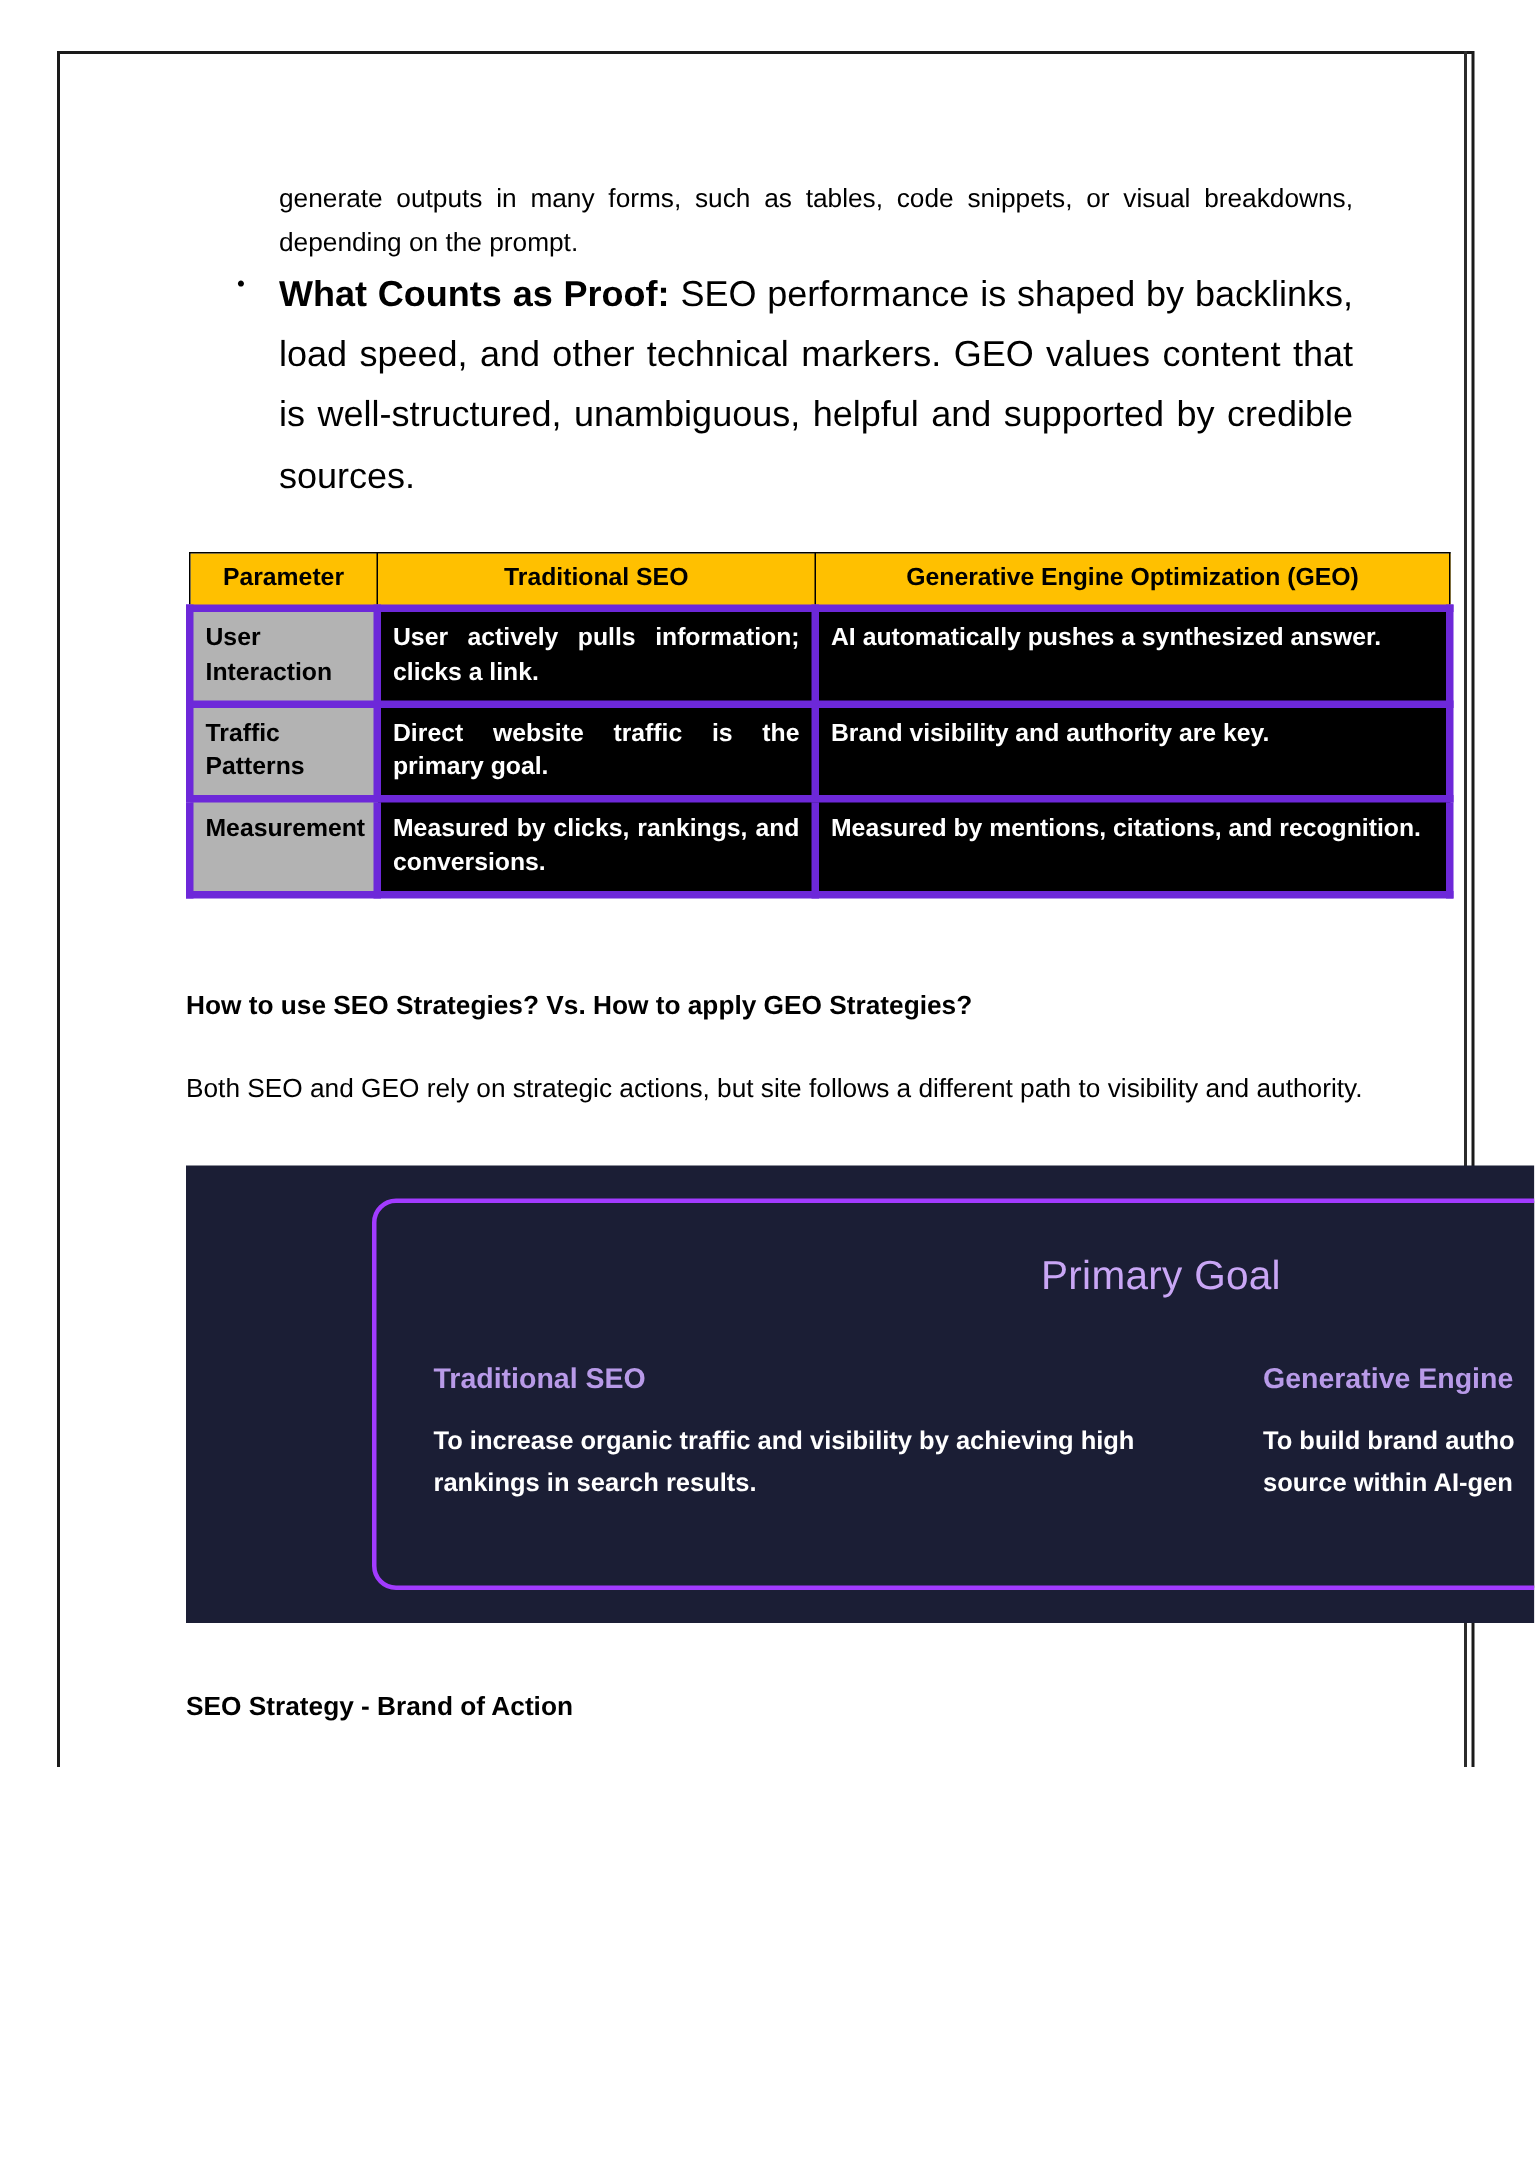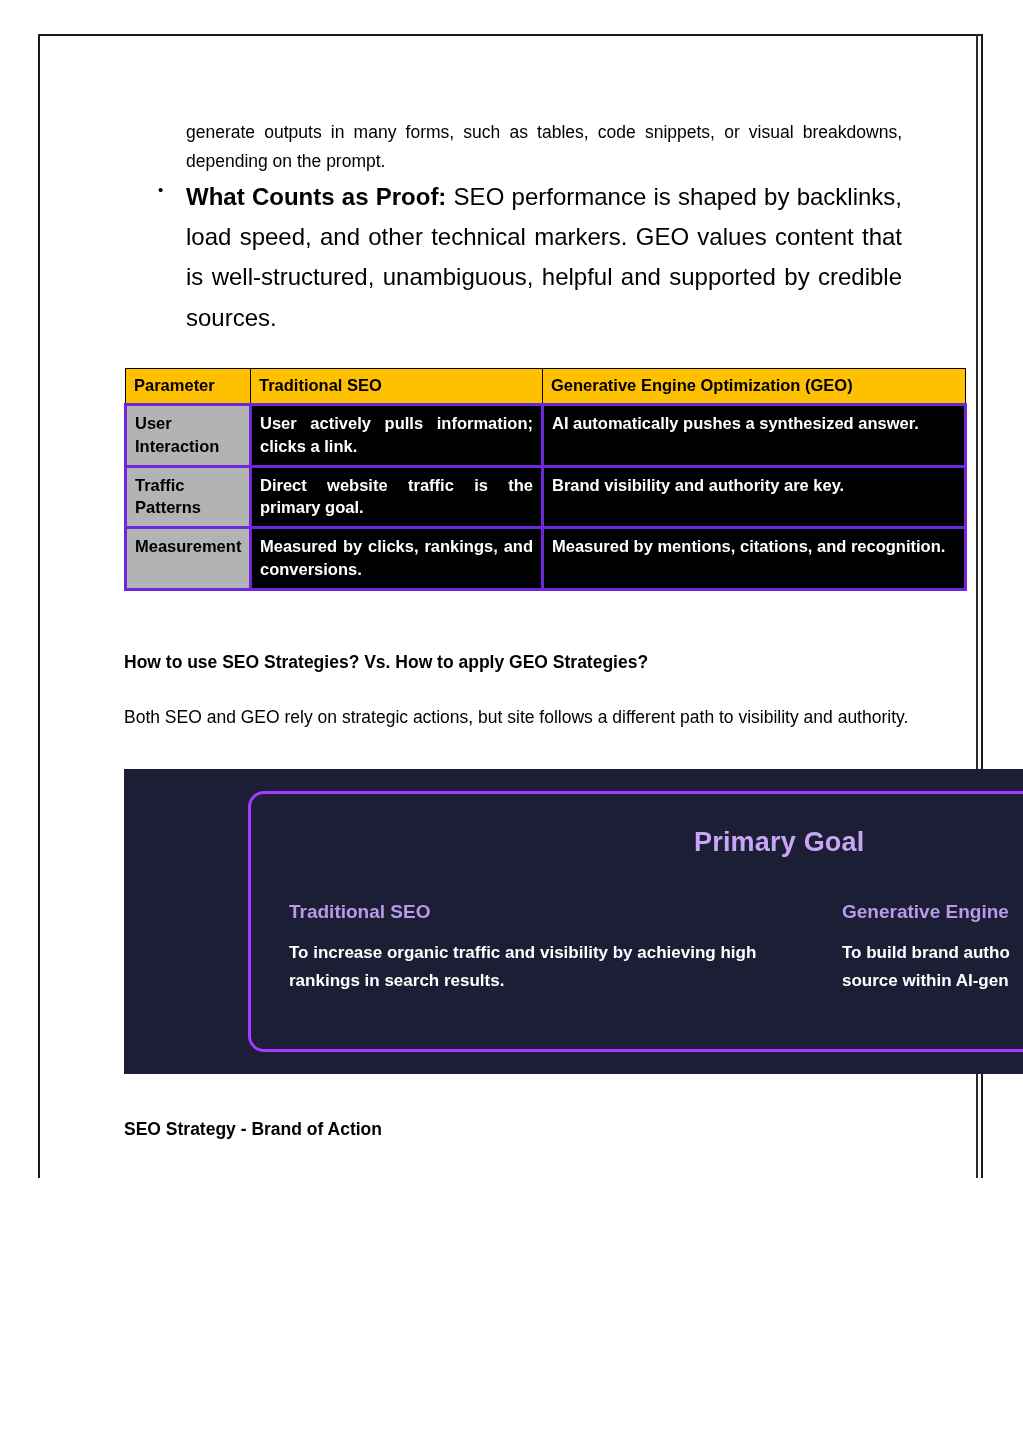--- a/index.html
+++ b/index.html
@@ -70,31 +70,31 @@
   }
 
   
   .cmp-table {
     margin-top: 30px;
     border-collapse: collapse;
     width: 840px;
     table-layout: fixed;
   }
   .cmp-table th, .cmp-table td {
-    border: 3px solid #6d28d9;
+    border: 5px solid #6d28d9;
     vertical-align: top;
     padding: 6px 8px 8px 8px;
     font-size: 16.5px;
     line-height: 1.35;
   }
   .cmp-table thead th {
     background: #ffc000;
     color: #000000;
     font-weight: bold;
-    text-align: left;
+    text-align: center;
     border: 1px solid #000000;
     padding: 5px 8px 7px 8px;
   }
   .cmp-table tbody td {
     background: #000000;
     color: #ffffff;
     font-weight: bold;
     text-align: justify;
   }
   .cmp-table tbody td.param {
@@ -138,21 +138,21 @@
     bottom: 22px;
     border: 3px solid #a23bff;
     border-radius: 16px;
     background: #1b1e35;
   }
   .fig-title {
     position: absolute;
     left: 570px;
     top: 58px;
     font-size: 27px;
-    font-weight: bold;
+    font-weight: normal;
     color: #c9a6f5;
     letter-spacing: 0.2px;
   }
   .fig-col-left {
     position: absolute;
     left: 165px;
     top: 132px;
     width: 500px;
   }
   .fig-col-right {

